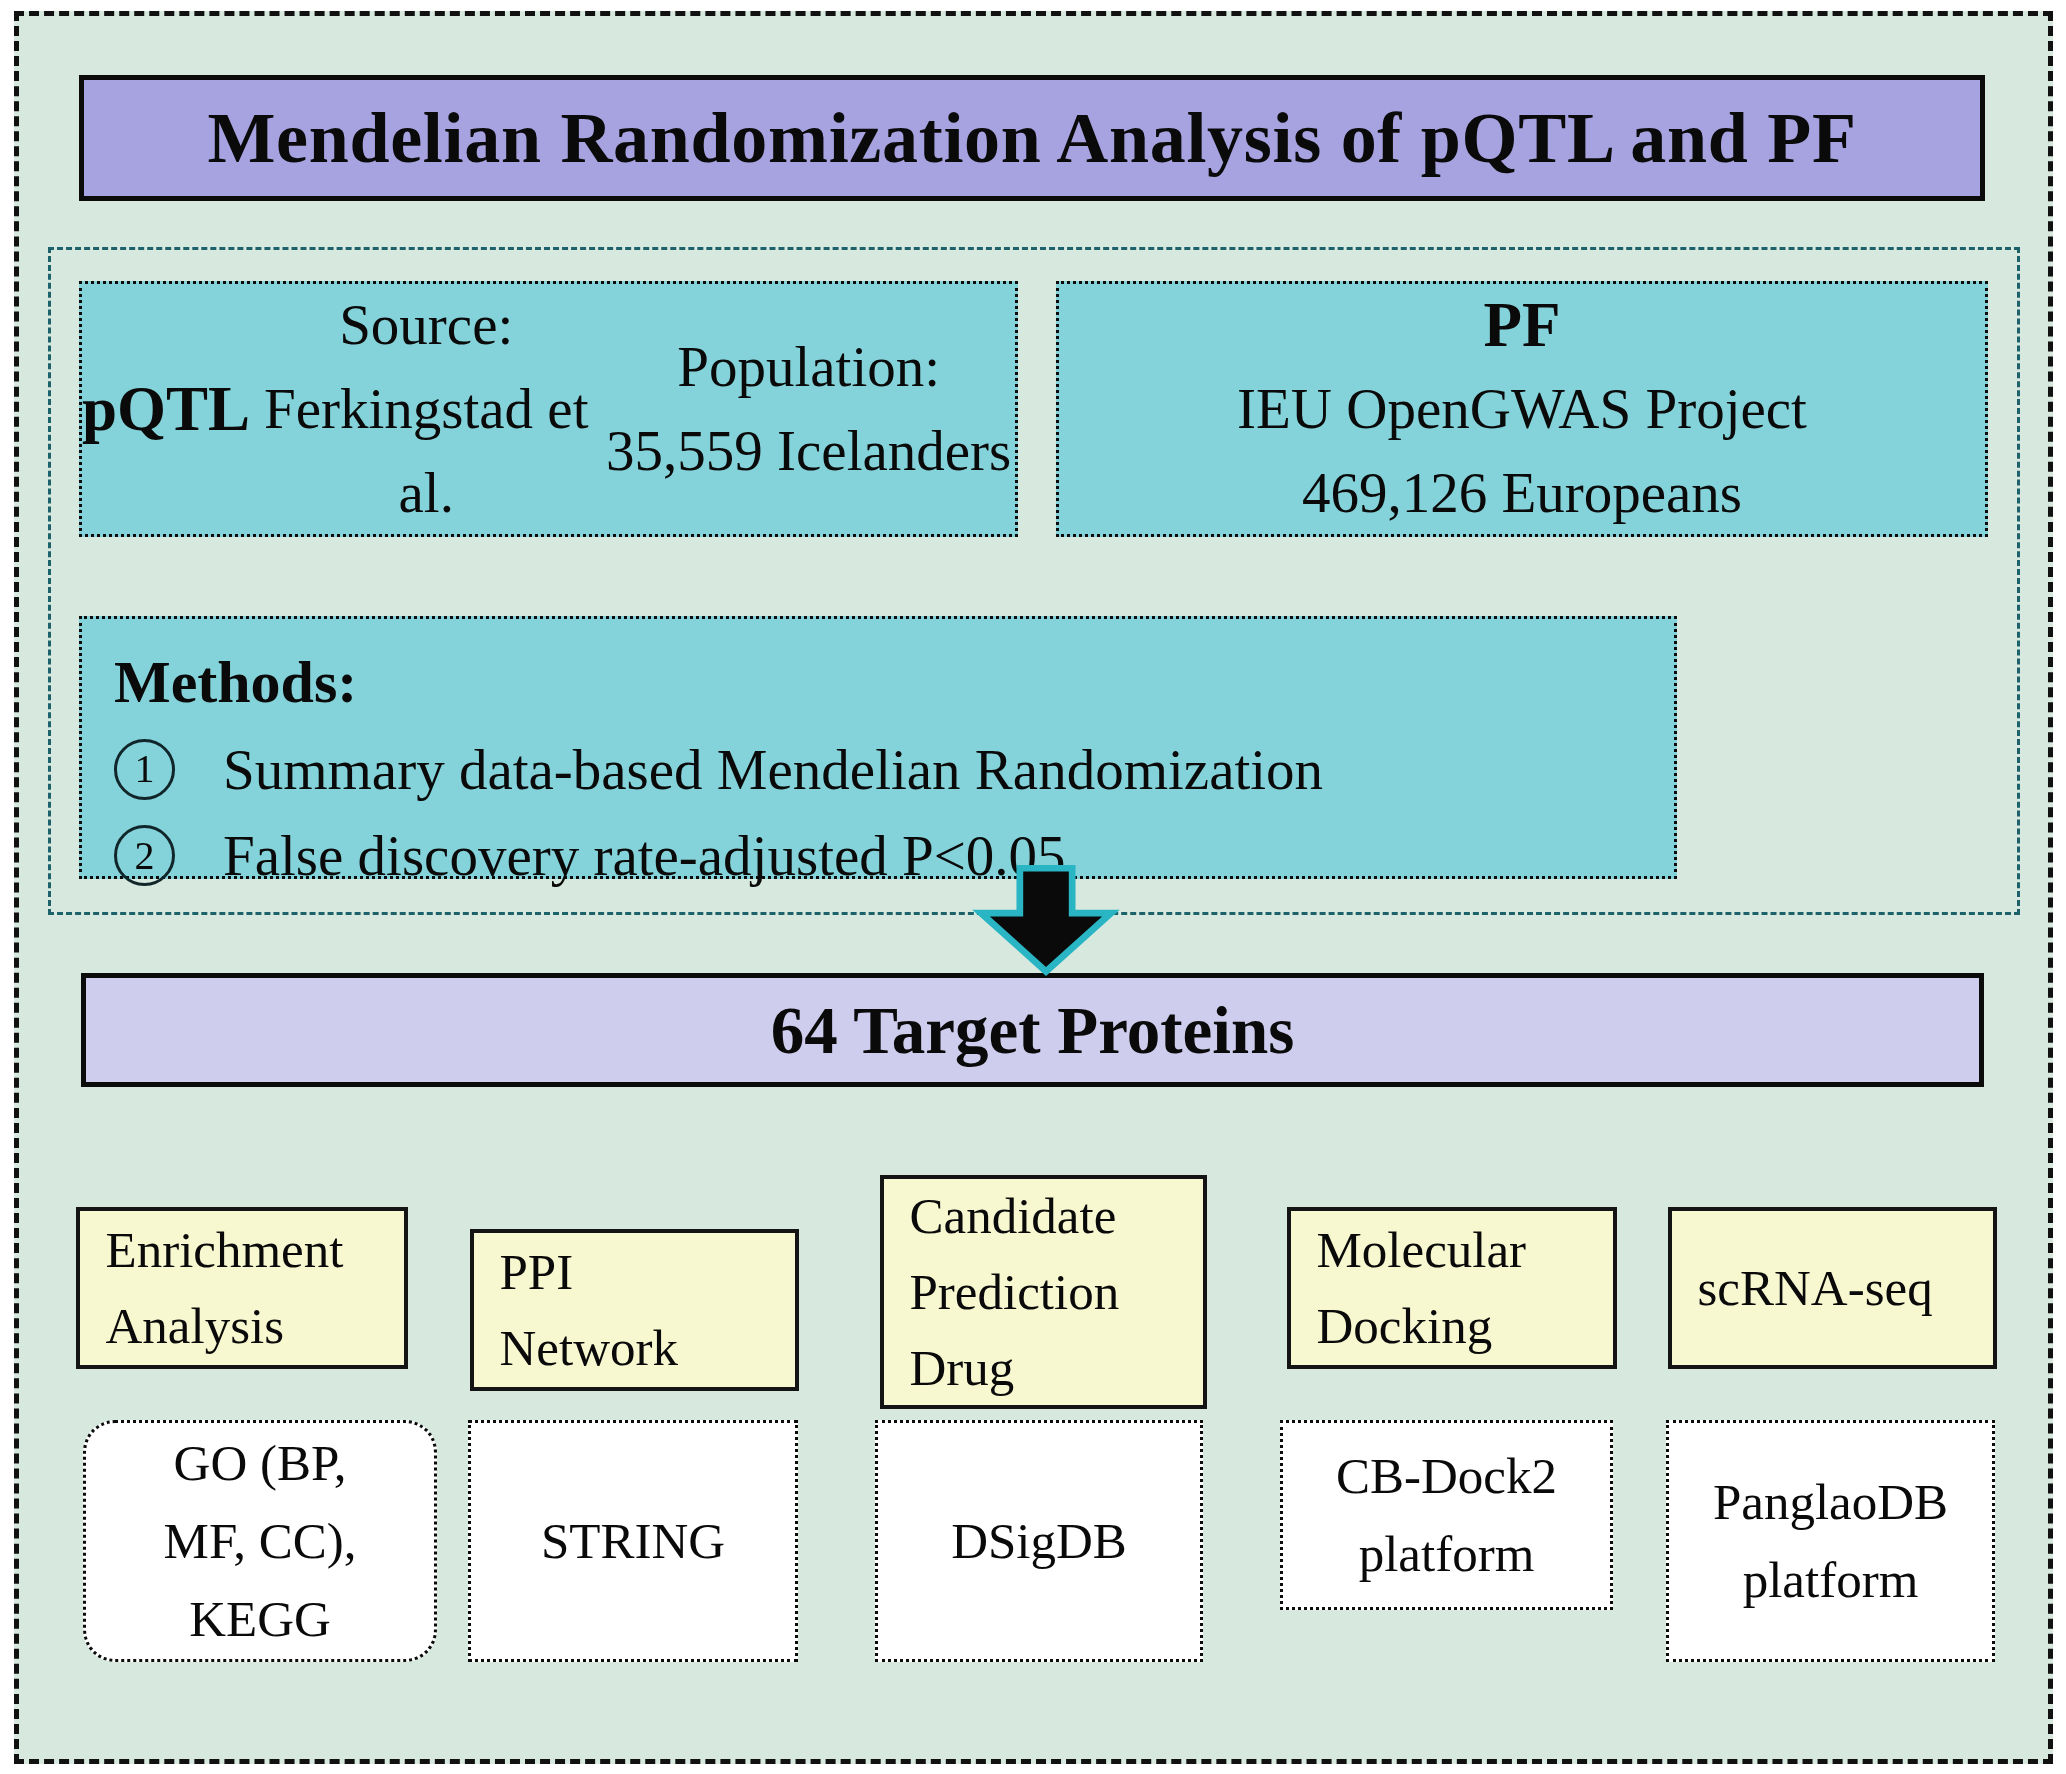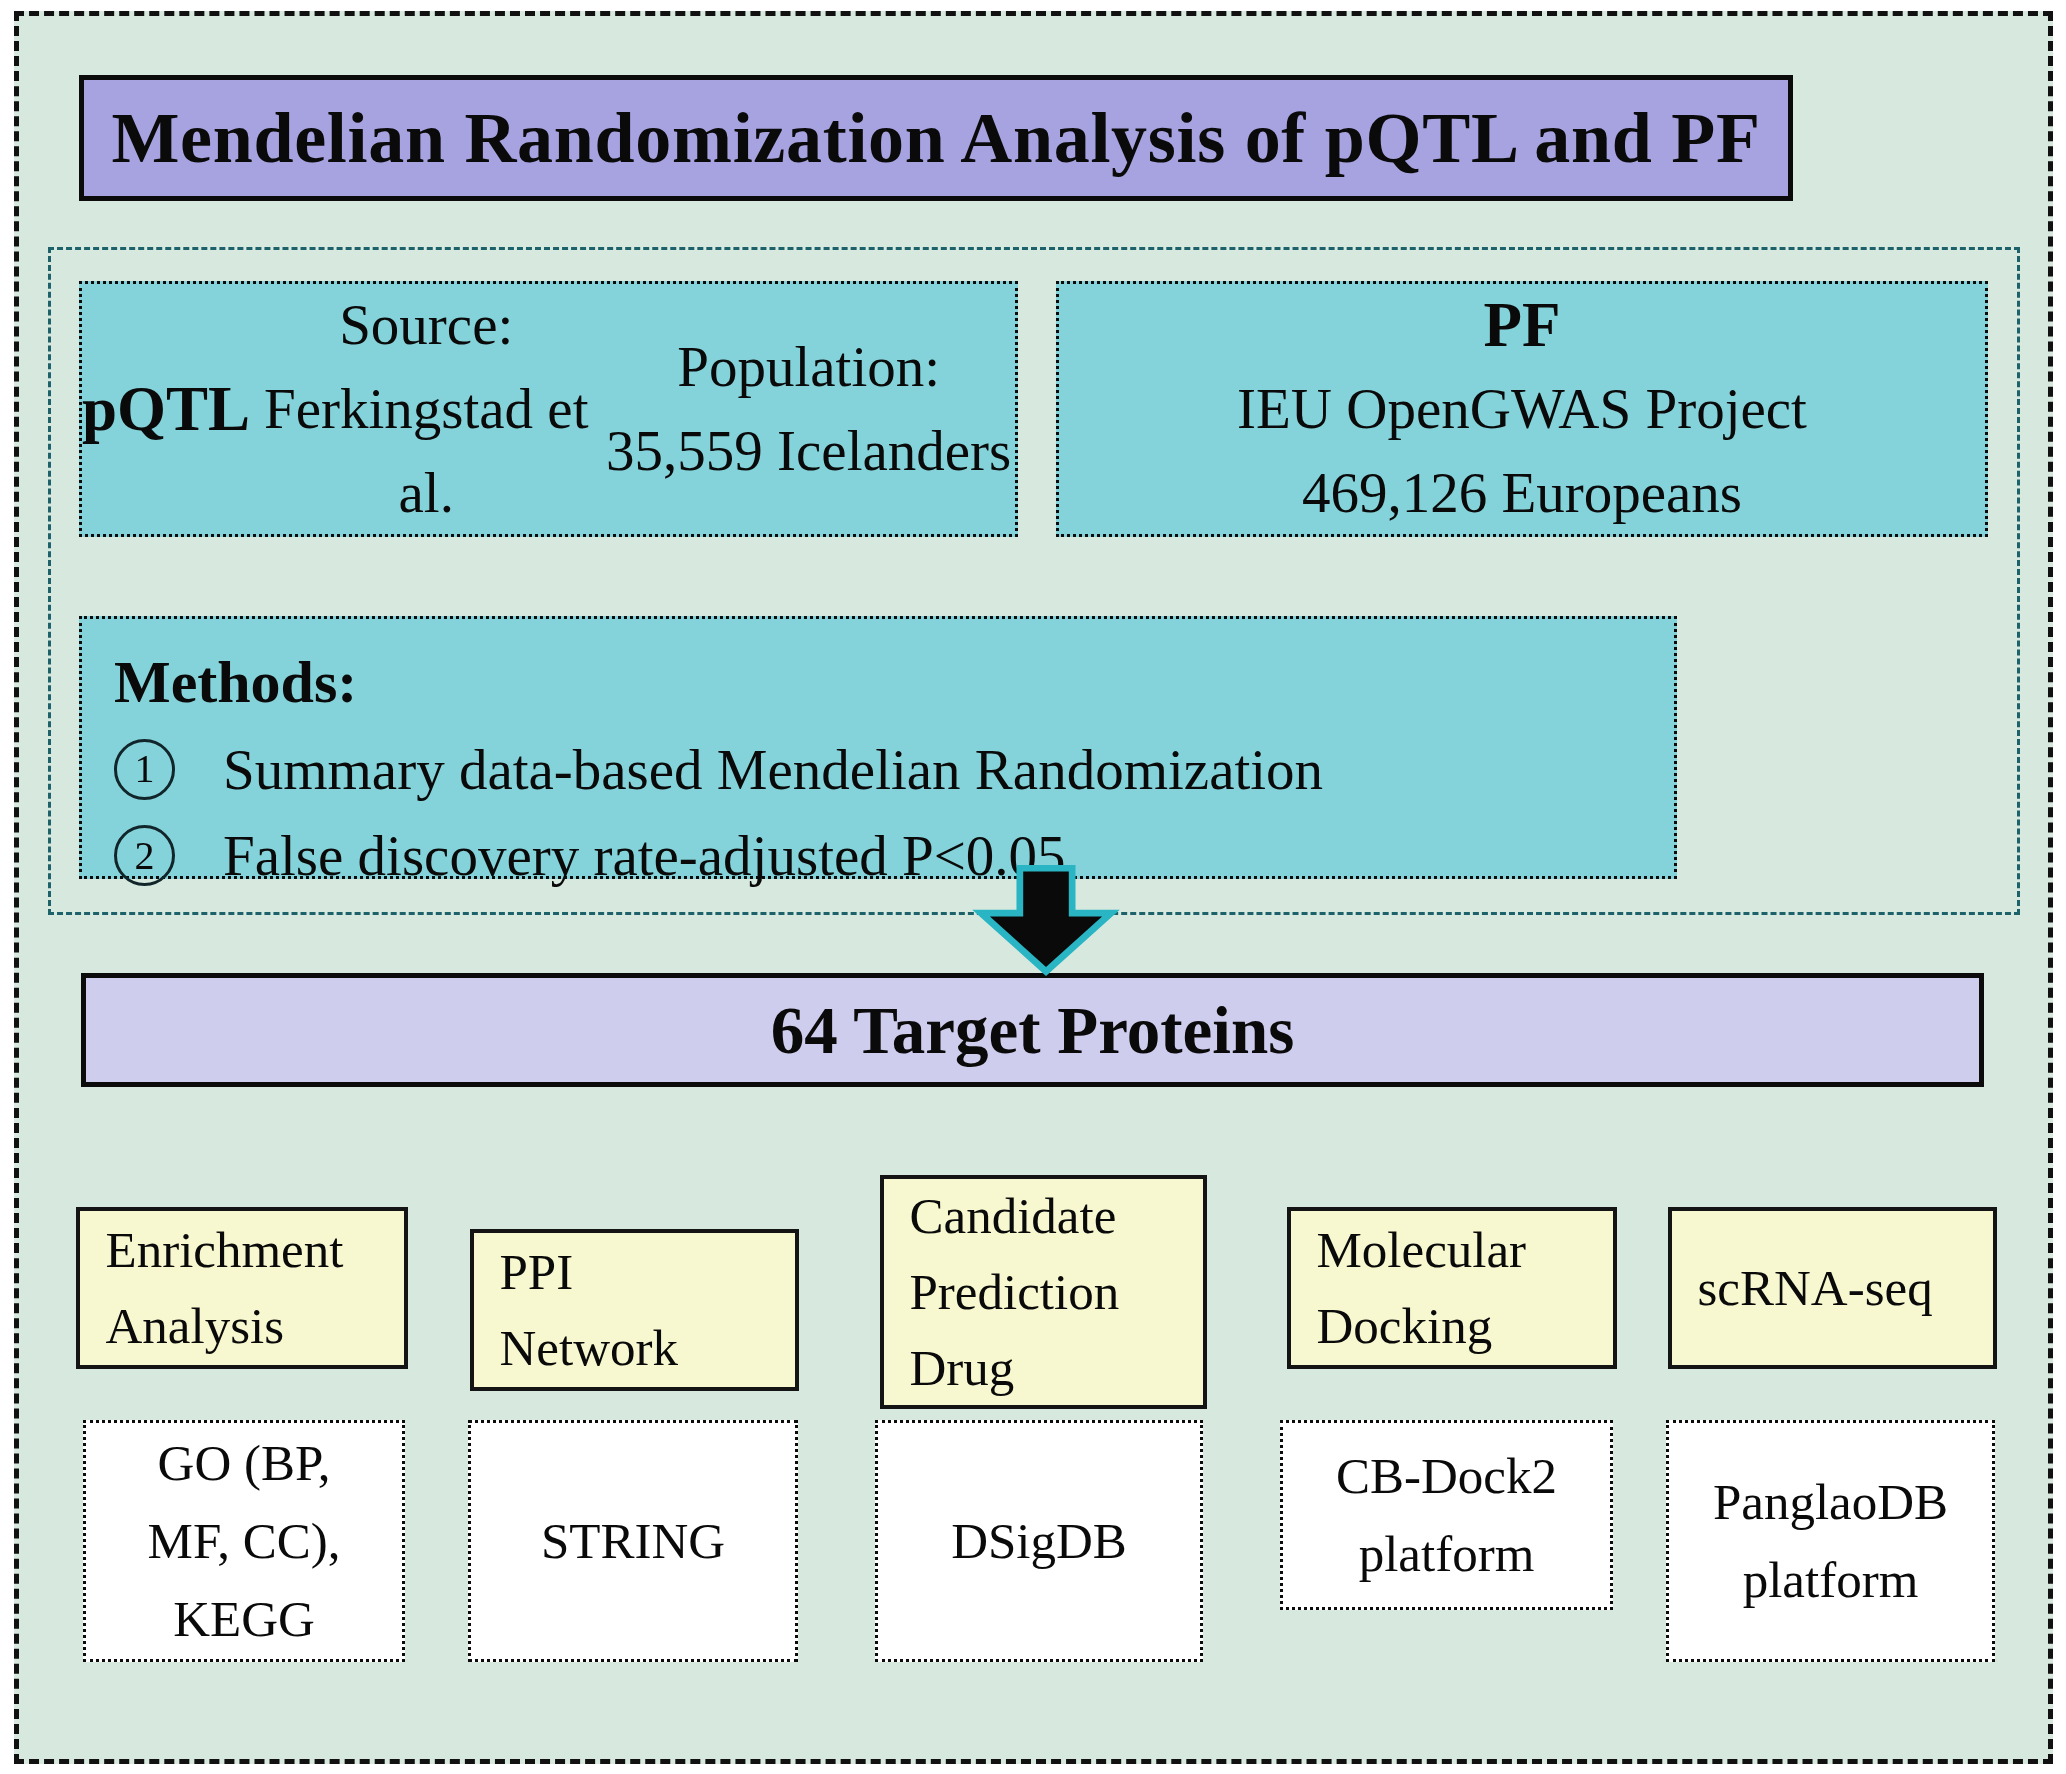--- a/index.html
+++ b/index.html
@@ -14,21 +14,21 @@
 
   
   .frame {
     left: 13.5px; top: 10.5px; width: 2039px; height: 1753px;
     border: 5.2px dashed var(--frame_border, #111111);
     background: var(--mint, #d7e9de);
   }
 
   
   .title-banner {
-    left: 79px; top: 75px; width: 1714px; height: 126px;
+    left: 79px; top: 75px; width: 1906px; height: 126px;
     background: var(--title_purple, #a7a3e1);
     border: 5.2px solid #0b0b0b;
     display: flex; align-items: center; justify-content: center;
     font-weight: bold; font-size: 72px; letter-spacing: 0.7px;
   }
 
   
   .study-panel {
     left: 48px; top: 247px; width: 1972px; height: 668px;
     border: 3.7px dashed var(--panel_dash_teal, #1d626b);
@@ -84,21 +84,21 @@
     border: 3px dotted #0b0b0b;
     display: flex; flex-direction: column; justify-content: center; align-items: center;
     text-align: center;
     font-size: 51px; line-height: 78px;
   }
   .m1 { left: 76px;  top: 1207px; width: 332px; height: 162px; }
   .m2 { left: 470px;  top: 1229px; width: 329px; height: 162px; }
   .m3 { left: 880px; top: 1175px; width: 327px; height: 234px; }
   .m4 { left: 1287px; top: 1207px; width: 330px; height: 162px; }
   .m5 { left: 1668px; top: 1207px; width: 329px; height: 162px; }
-  .t1 { left: 83px;  top: 1420px; width: 322px; height: 242px; }
+  .t1 { left: 83px;  top: 1420px; width: 354px; height: 242px; border-radius: 32px; }
   .t2 { left: 468px;  top: 1420px; width: 330px; height: 242px; }
   .t3 { left: 875px; top: 1420px; width: 328px; height: 242px; }
   .t4 { left: 1280px; top: 1420px; width: 333px; height: 190px; }
   .t5 { left: 1666px; top: 1420px; width: 329px; height: 242px; }
 </style>
 </head>
 <body>
 
 <div class="abs frame"></div>
 

